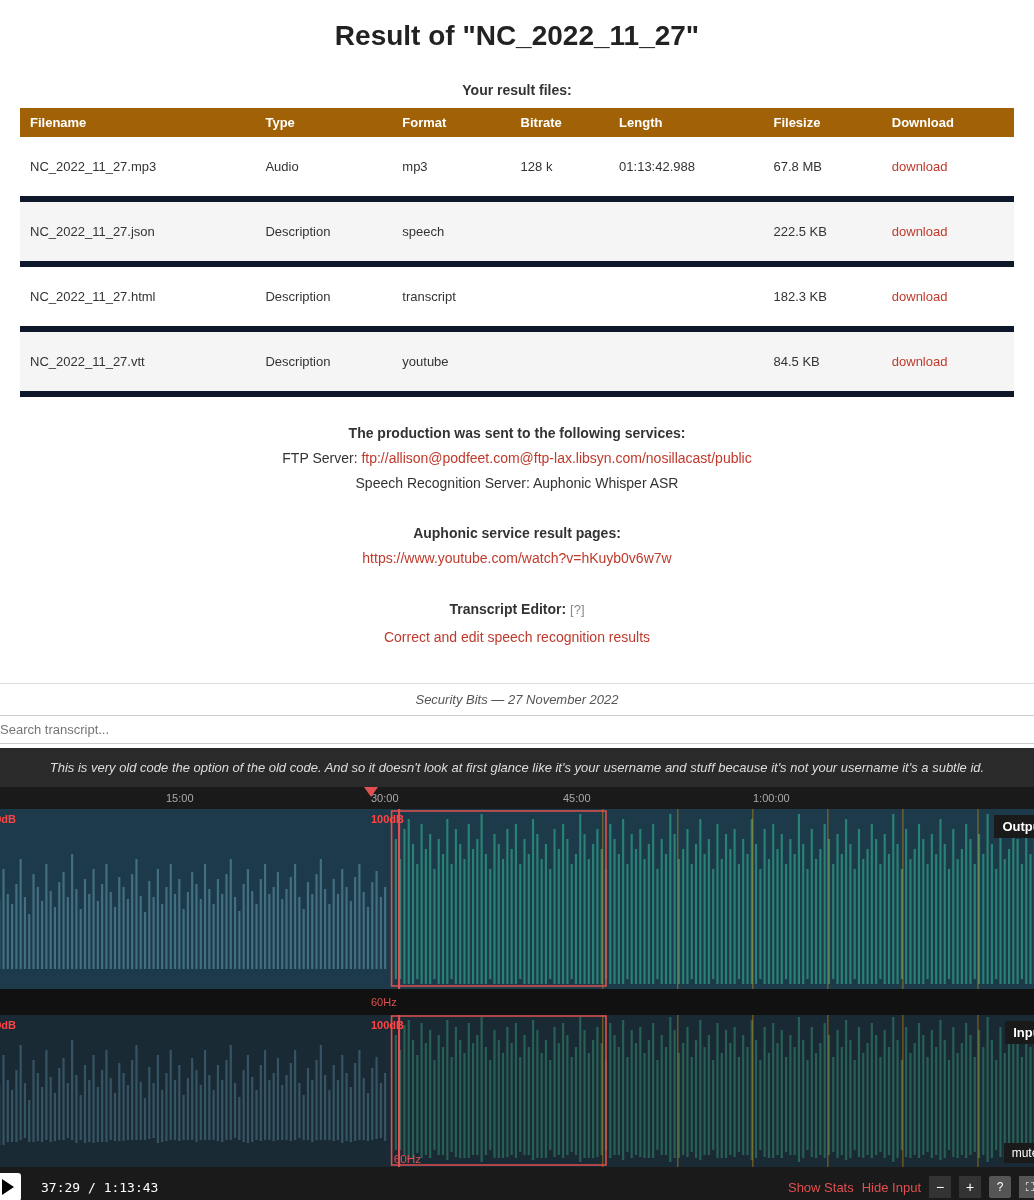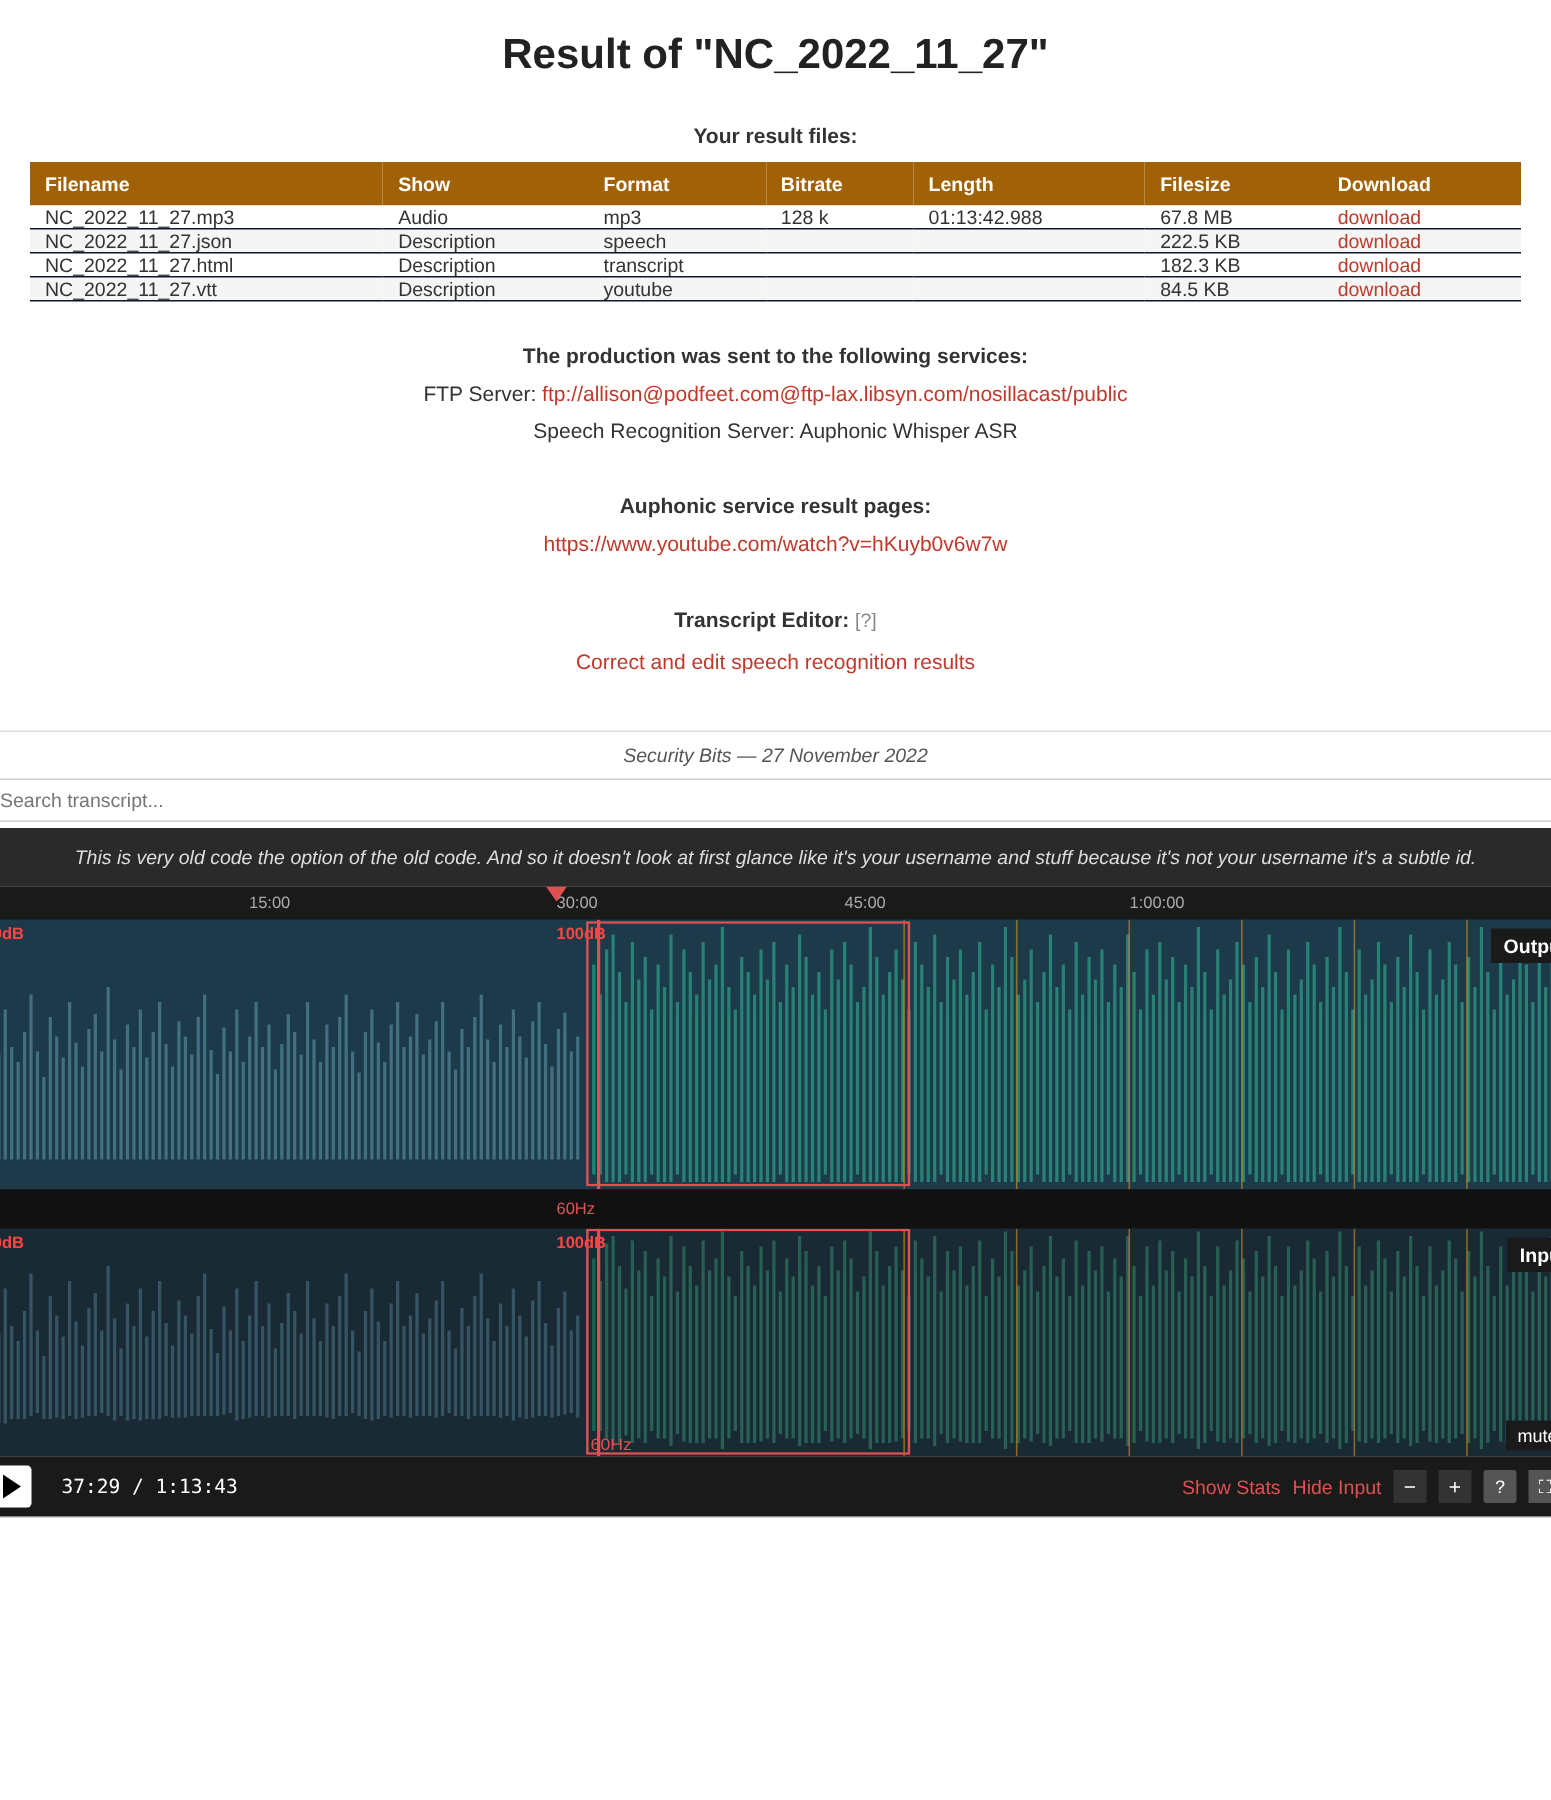--- a/index.html
+++ b/index.html
@@ -35,23 +35,23 @@
     }
     .result-table th {
       background: #a16207;
       color: #fff;
       text-align: left;
       padding: 7px 10px;
       font-size: 13px;
       font-weight: bold;
     }
     .result-table td {
-      padding: 0 10px;
+      padding: 22px 10px;
       font-size: 13px;
-      border-bottom: 1px solid #0f172a;
+      border-bottom: 6px solid #0f172a;
     }
     .result-table tr:nth-child(even) td {
       background: #f5f5f5;
     }
     .result-table tr:nth-child(odd) td {
       background: #fff;
     }
     .download-link {
       color: #c0392b;
       text-decoration: none;
@@ -349,21 +349,21 @@
 <body>
 
 <div class="page-container">
   <h1 class="page-title">Result of "NC_2022_11_27"</h1>
 
   <div class="section-title">Your result files:</div>
   <table class="result-table">
     <thead>
       <tr>
         <th>Filename</th>
-        <th>Show</th>
+        <th>Type</th>
         <th>Format</th>
         <th>Bitrate</th>
         <th>Length</th>
         <th>Filesize</th>
         <th>Download</th>
       </tr>
     </thead>
     <tbody id="result-table-body">
     <tr>
     <td>NC_2022_11_27.mp3</td>

